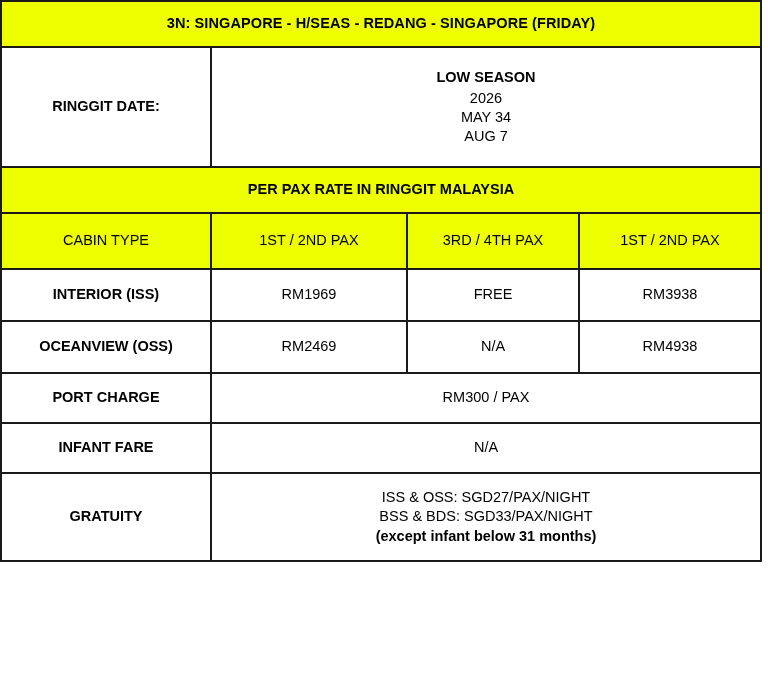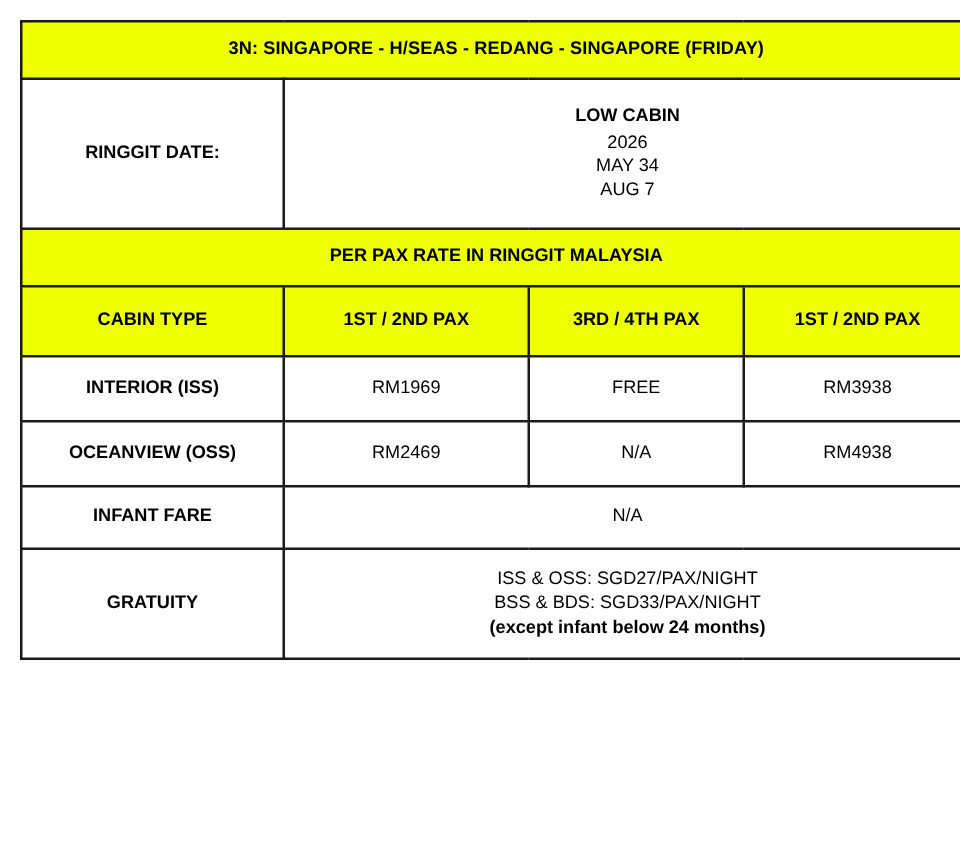--- a/index.html
+++ b/index.html
@@ -12,21 +12,21 @@
     width: 768px;
     height: 690px;
     font-family: "Liberation Sans", sans-serif;
     color: #000000;
     overflow: hidden;
   }
 
   .sheet {
     width: 724px;
     margin: 0 0 0 0;
-    padding: 16px;
+    padding: 0;
   }
 
   table.rate-table {
     width: 760px;
     border-collapse: collapse;
     table-layout: fixed;
     background: #ffffff;
   }
 
   table.rate-table td {
@@ -57,21 +57,21 @@
   }
 
   .band-row td {
     height: 44px;
     font-weight: bold;
     font-size: 15.5px;
   }
 
   .colhead-row td {
     height: 54px;
-    font-weight: bold;
+    font-weight: normal;
     font-size: 15px;
     margin-top: 19px;
   }
 
   .sail-row td {
     height: 118px;
   }
 
   .label-cell {
     font-weight: bold;
@@ -127,21 +127,21 @@
     <tbody>
 
       <tr class="title-row">
         <td class="yellow" colspan="4">3N: SINGAPORE - H/SEAS - REDANG - SINGAPORE (FRIDAY)</td>
       </tr>
 
       <tr class="sail-row">
         <td class="label-cell">RINGGIT DATE:</td>
         <td colspan="3">
           <span class="stack sail-stack">
-            <span class="season">LOW CABIN</span>
+            <span class="season">LOW SEASON</span>
             <span class="line">2026</span>
             <span class="line">MAY 34</span>
             <span class="line">AUG 7</span>
           </span>
         </td>
       </tr>
 
       <tr class="band-row">
         <td class="yellow" colspan="4">PER PAX RATE IN RINGGIT MALAYSIA</td>
       </tr>
@@ -162,32 +162,36 @@
 
       <tr class="cabin-row">
         <td class="label-cell">OCEANVIEW (OSS)</td>
         <td>RM2469</td>
         <td>N/A</td>
         <td>RM4938</td>
       </tr>
 
 
 
+      <tr class="misc-row">
+        <td class="label-cell">PORT CHARGE</td>
+        <td colspan="3">RM300 / PAX</td>
+      </tr>
 
       <tr class="misc-row">
         <td class="label-cell">INFANT FARE</td>
         <td colspan="3">N/A</td>
       </tr>
 
       <tr class="gratuity-row">
         <td class="label-cell">GRATUITY</td>
         <td colspan="3">
           <span class="stack">
             <span class="line">ISS &amp; OSS: SGD27/PAX/NIGHT</span>
             <span class="line">BSS &amp; BDS: SGD33/PAX/NIGHT</span>
-            <span class="line strong">(except infant below 24 months)</span>
+            <span class="line strong">(except infant below 31 months)</span>
           </span>
         </td>
       </tr>
 
     </tbody>
   </table>
 </div>
 
 </body></html>

